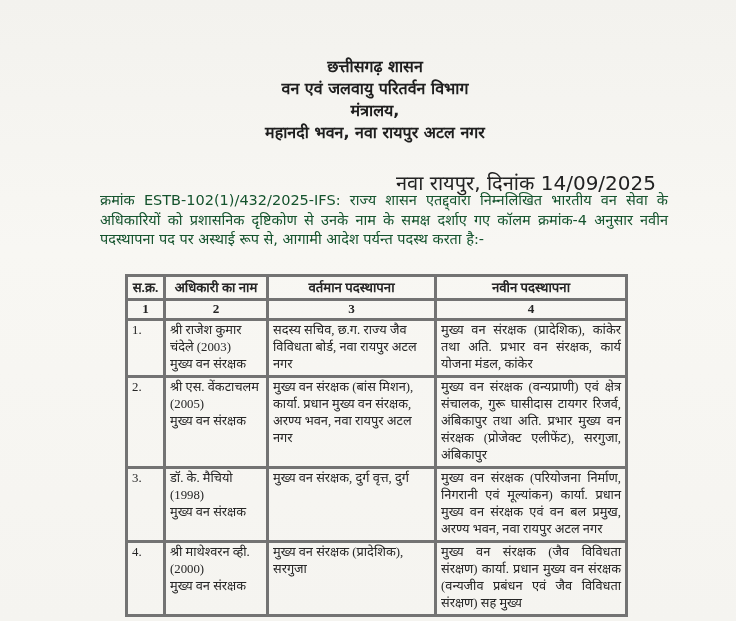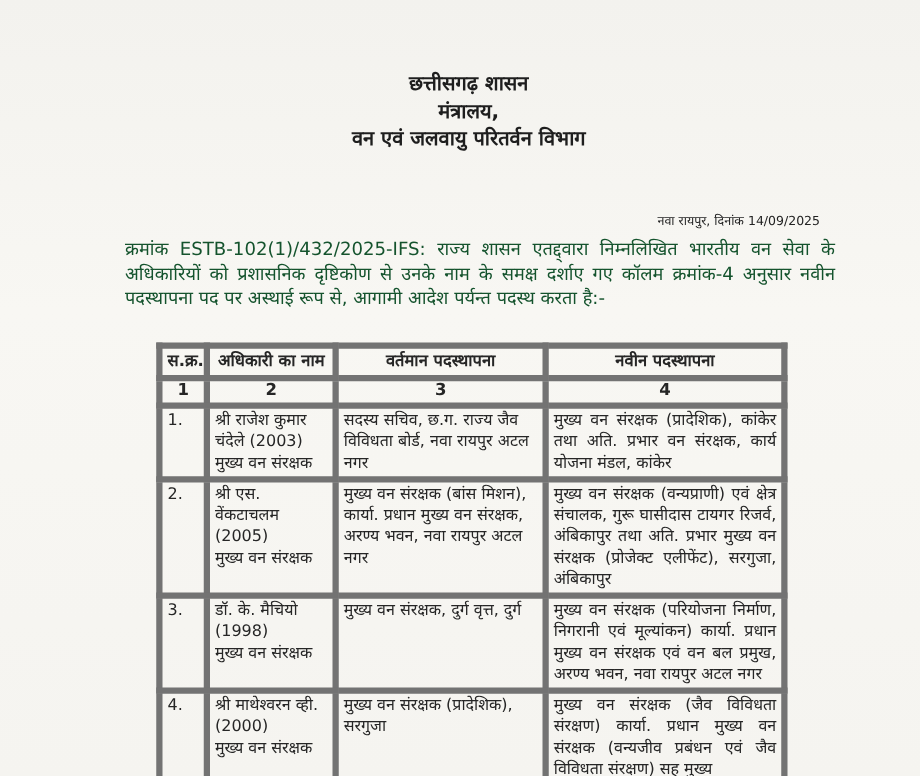--- a/index.html
+++ b/index.html
@@ -30,21 +30,21 @@
     font-weight: bold;
     font-size: 16px;
     line-height: 22px;
     color: #1e1e1e;
   }
   .doc-header .hline { display: block; }
   .date-line {
     position: absolute;
     top: 169px;
     right: 80px;
-    font-size: 10px;
+    font-size: 20px;
     color: #222;
   }
   .order-para {
     position: absolute;
     top: 191px;
     left: 100px;
     width: 568px;
     margin: 0;
     font-size: 14.5px;
     line-height: 19.5px;
@@ -58,24 +58,25 @@
     width: 500px;
     border-collapse: collapse;
     table-layout: fixed;
     font-size: 12.8px;
     line-height: 17px;
     color: #262626;
     background: transparent;
   }
   .posting-table th,
   .posting-table td {
-    border: 5px solid #737373;
+    border: 3px solid #737373;
     padding: 1px 4px 2px 4px;
     vertical-align: top;
     overflow: hidden;
+    font-family: Liberation Serif, serif;
   }
   .posting-table thead th {
     font-weight: bold;
     text-align: center;
     font-size: 13.2px;
     padding-top: 2px;
     padding-bottom: 2px;
   }
   .posting-table thead tr.numrow th {
     padding-top: 0;
@@ -86,22 +87,23 @@
   .posting-table td:nth-child(2) { white-space: pre-line; margin-left: 47px; }
   .posting-table td:nth-child(4) { text-align: justify; }
 </style>
 </head>
 <body>
 
 <div class="page">
 
   <div class="doc-header">
     <span class="hline">छत्तीसगढ़ शासन</span>
+    <span class="hline">वन एवं जलवायु परितर्वन विभाग</span>
     <span class="hline">मंत्रालय,</span>
-    <span class="hline">वन एवं जलवायु परितर्वन विभाग</span>
+    <span class="hline">महानदी भवन, नवा रायपुर अटल नगर</span>
   </div>
 
   <div class="date-line">नवा रायपुर, दिनांक 14/09/2025</div>
 
   <p class="order-para">क्रमांक ESTB-102(1)/432/2025-IFS: राज्य शासन एतद्द्वारा निम्नलिखित भारतीय वन सेवा के अधिकारियों को प्रशासनिक दृष्टिकोण से उनके नाम के समक्ष दर्शाए गए कॉलम क्रमांक-4 अनुसार नवीन पदस्थापना पद पर अस्थाई रूप से, आगामी आदेश पर्यन्त पदस्थ करता है:-</p>
 
   <table class="posting-table">
     <colgroup>
       <col style="width:38px">
       <col style="width:103px">

